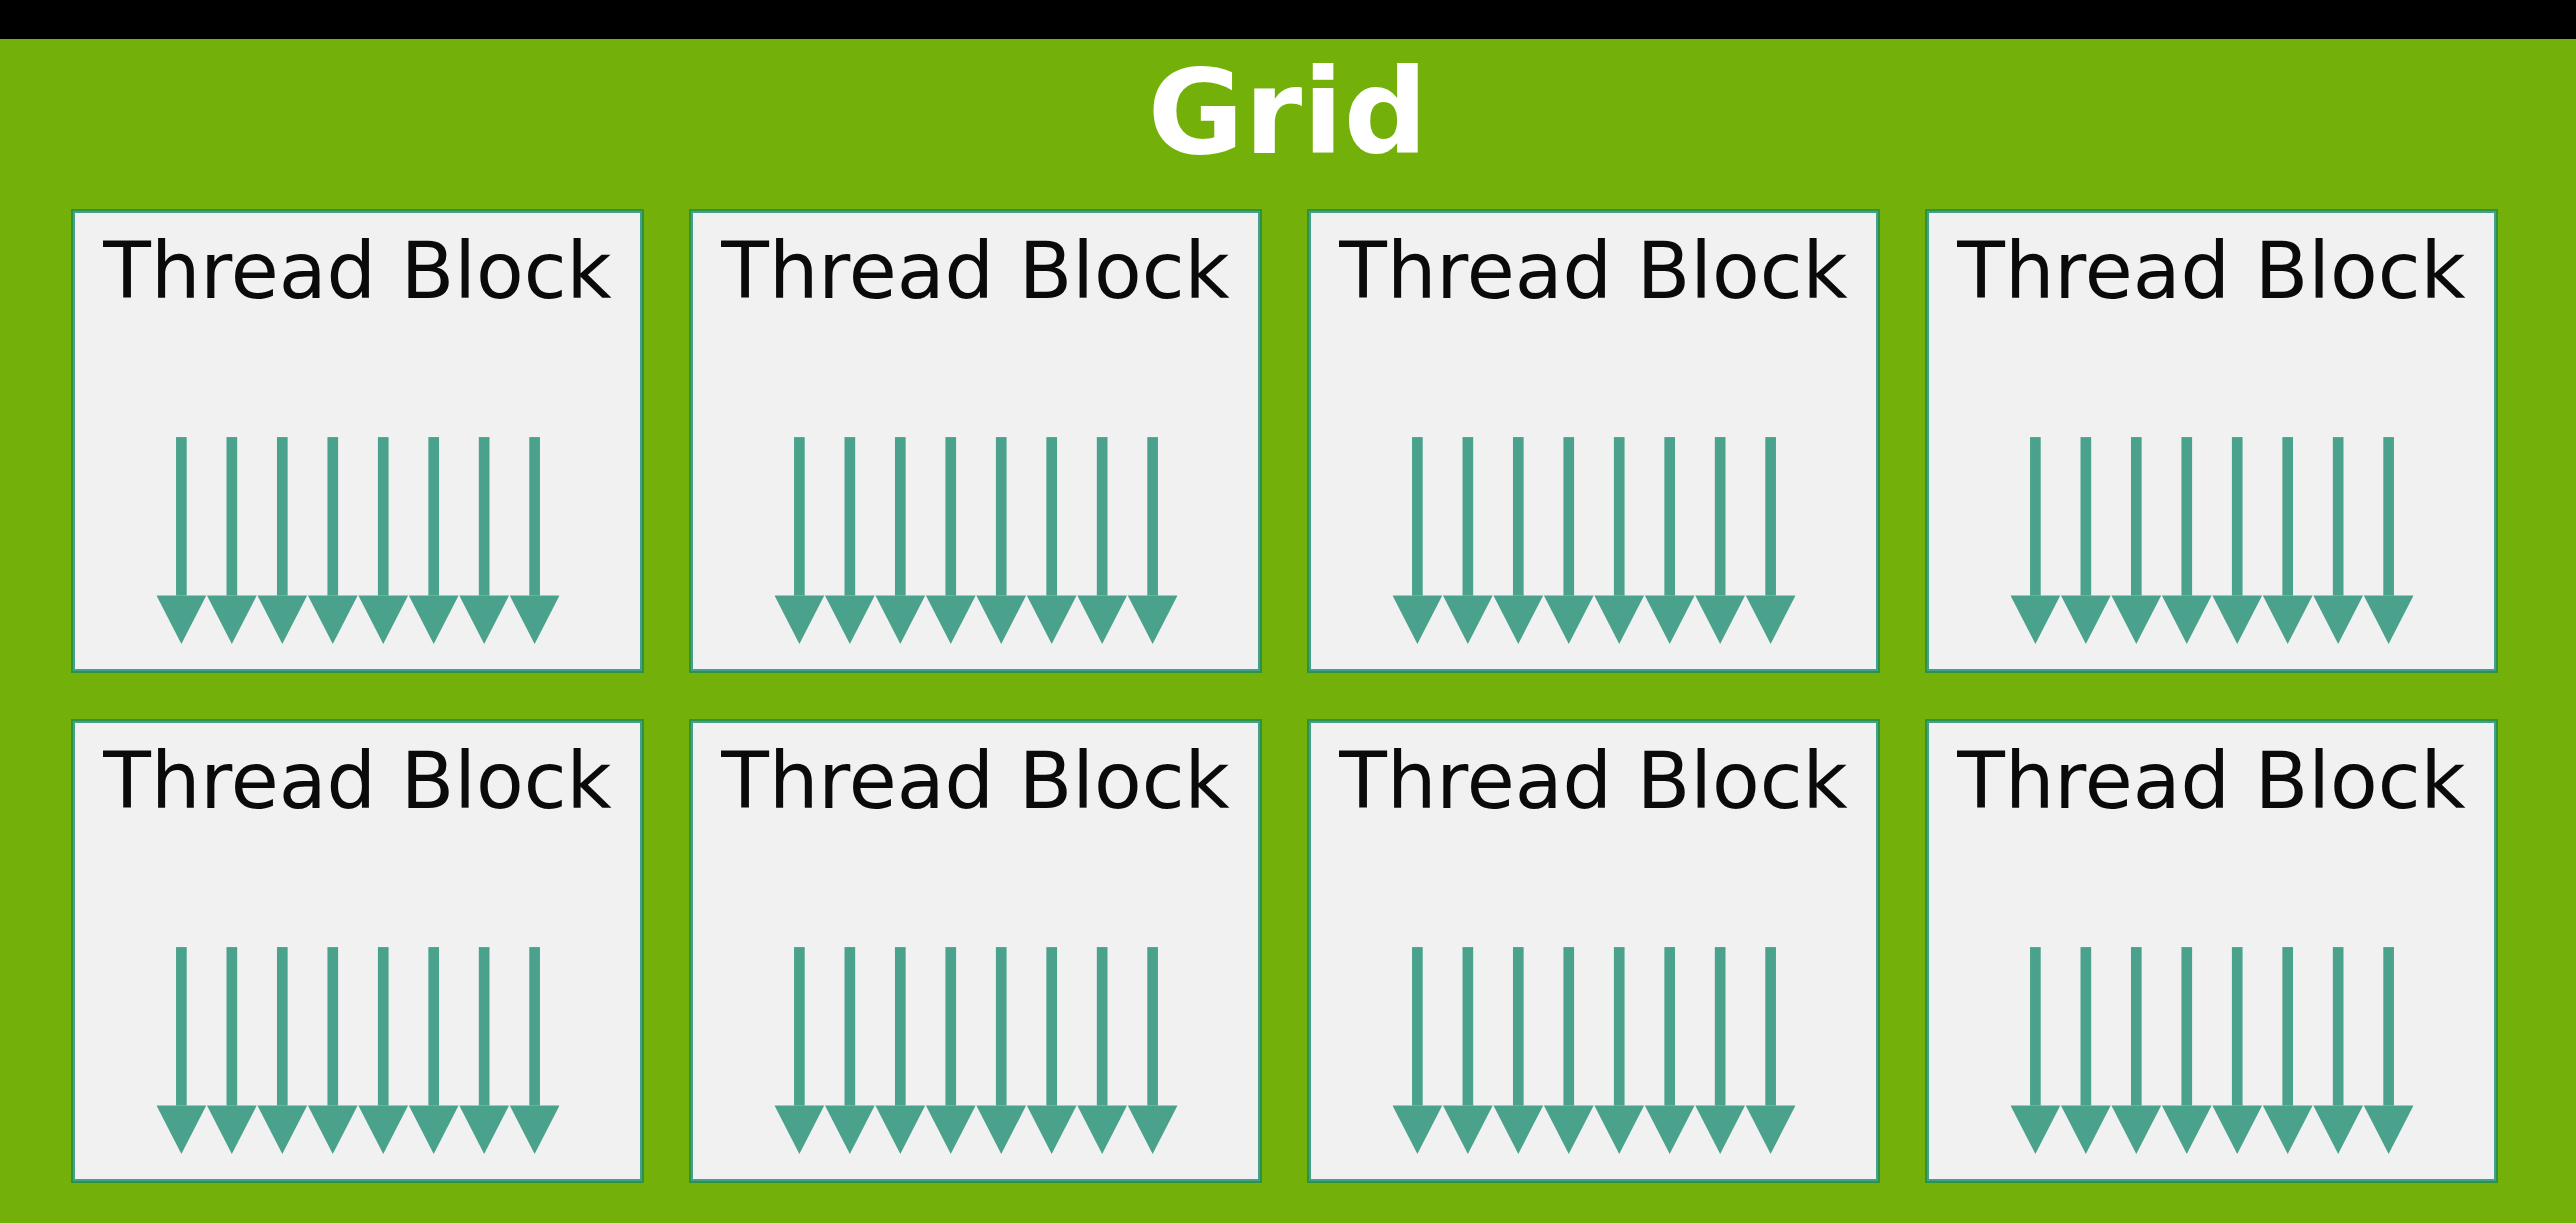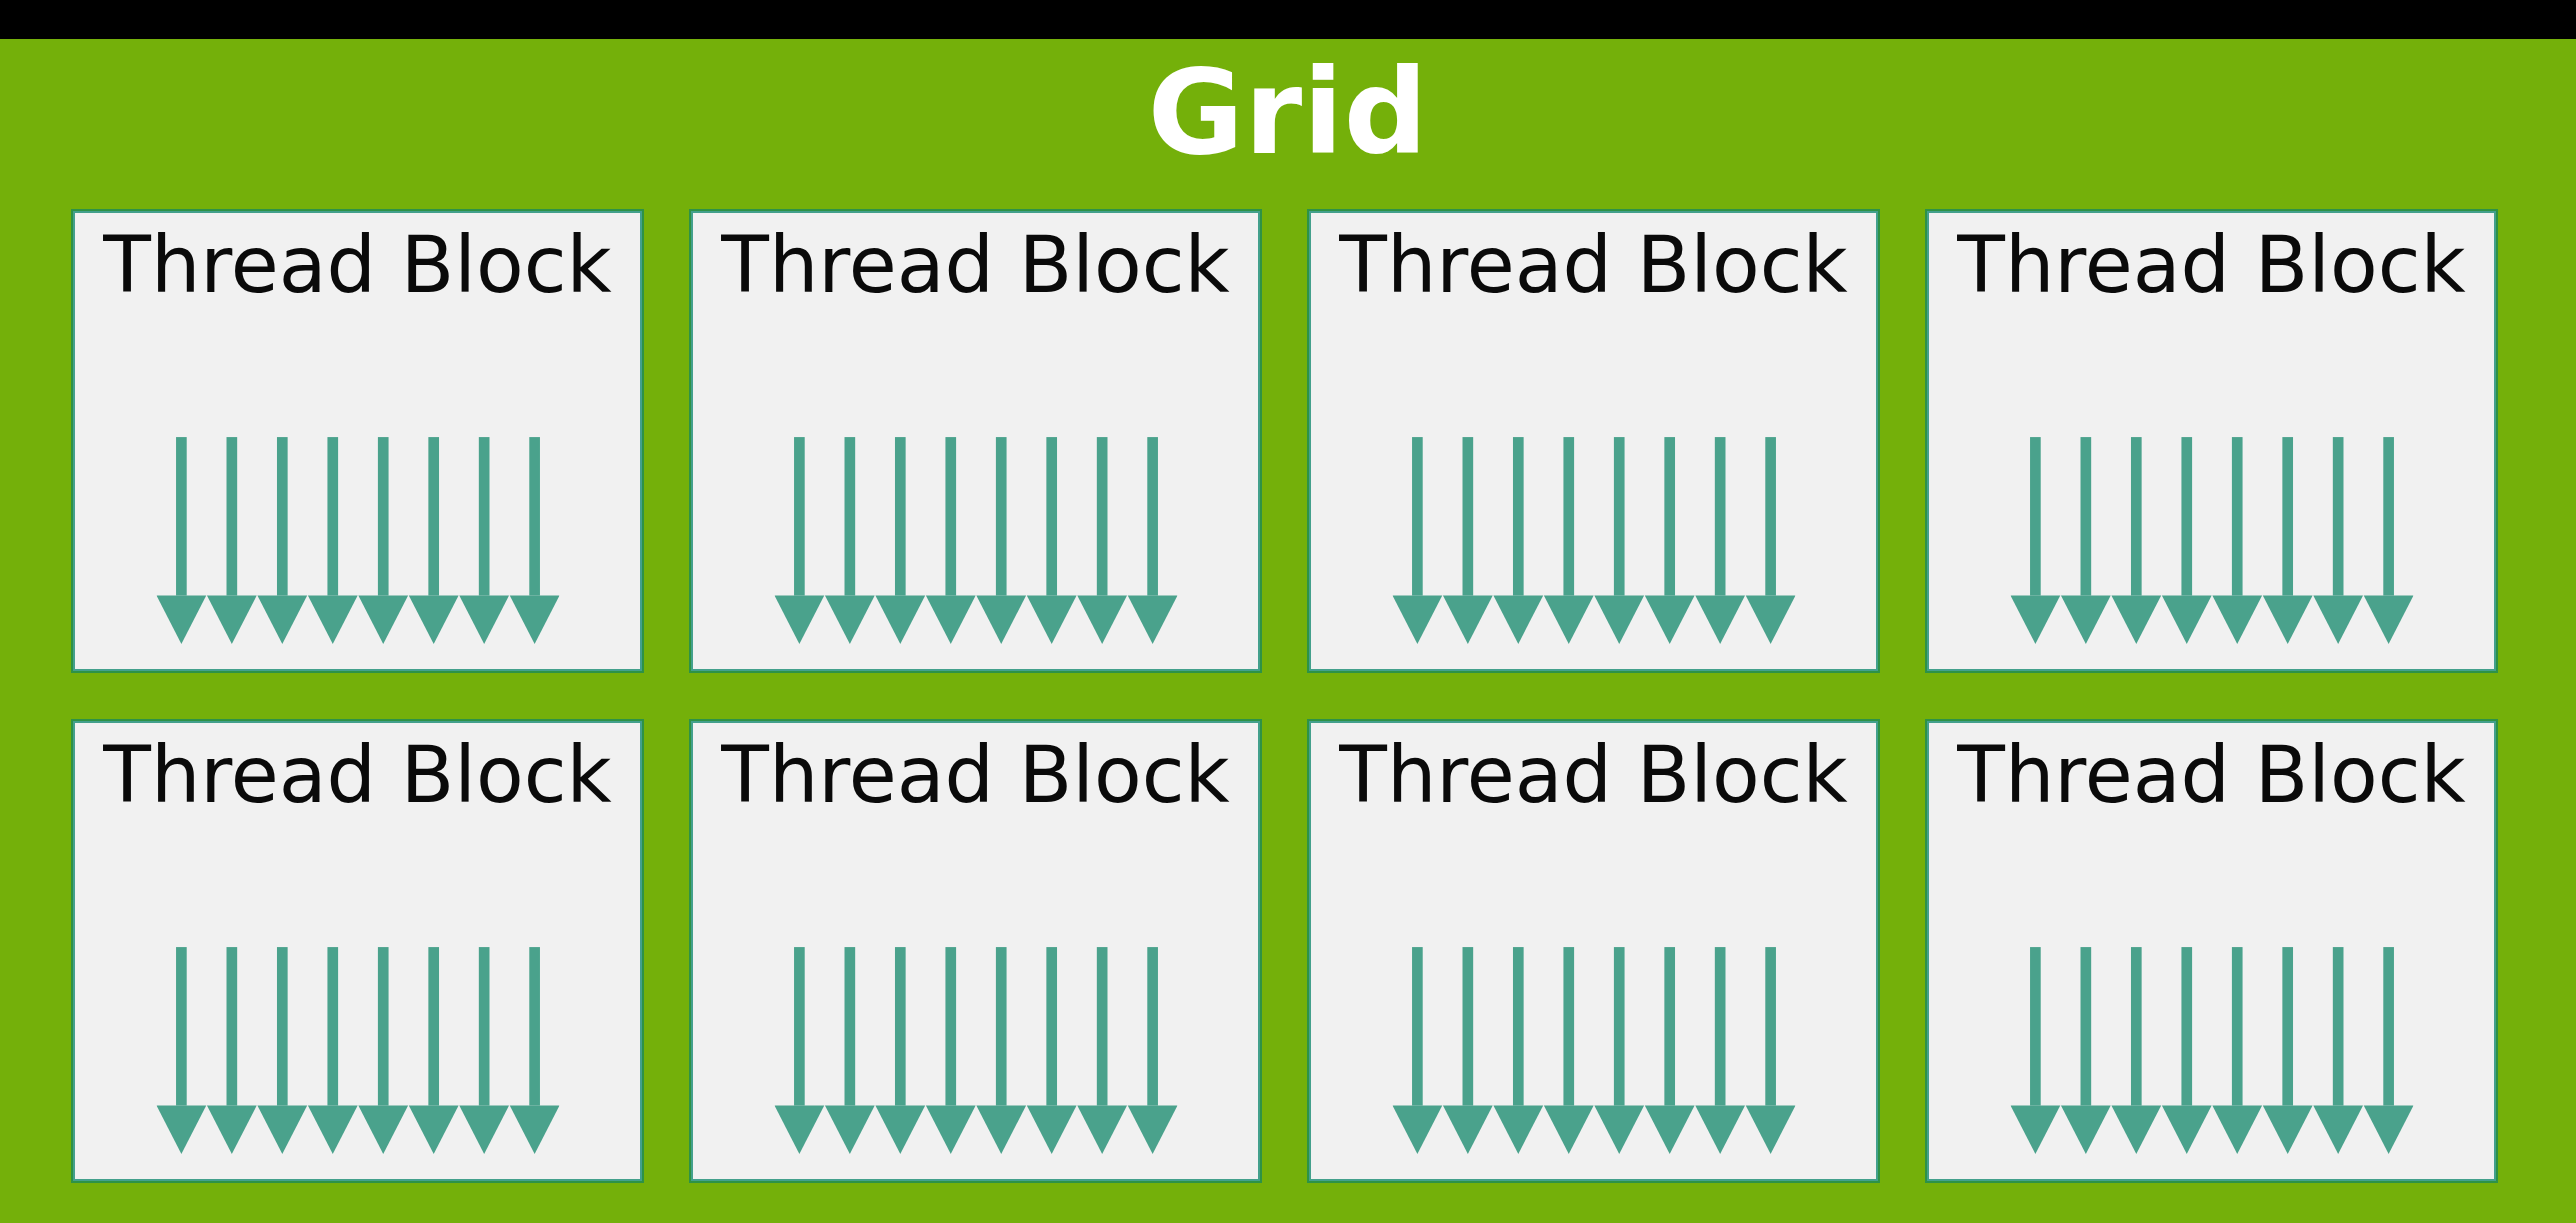--- a/index.html
+++ b/index.html
@@ -55,21 +55,21 @@
   }
   .thread-block {
     position: relative;
     background: var(--card, #F1F1F1);
     border: 2.8px solid var(--border, #43A08C);
     outline: 2.8px solid var(--outline, #2E9246);
     overflow: visible;
   }
   .thread-block-label {
     display: block;
-    padding-top: 7px;
+    padding-top: 13px;
     text-align: center;
     font-size: 78px;
     line-height: 1.164;
     color: var(--label, #0A0A0A);
   }
   .thread-arrows {
     position: absolute;
     top: 224px;
     left: 50%;
     transform: translateX(-50%);

